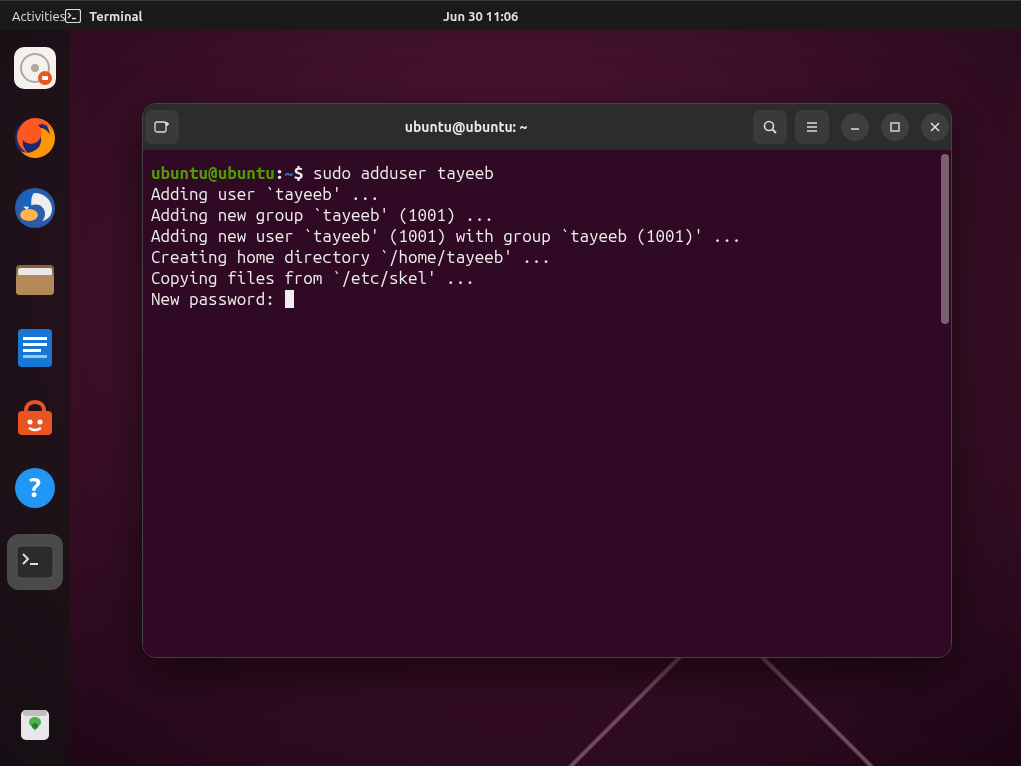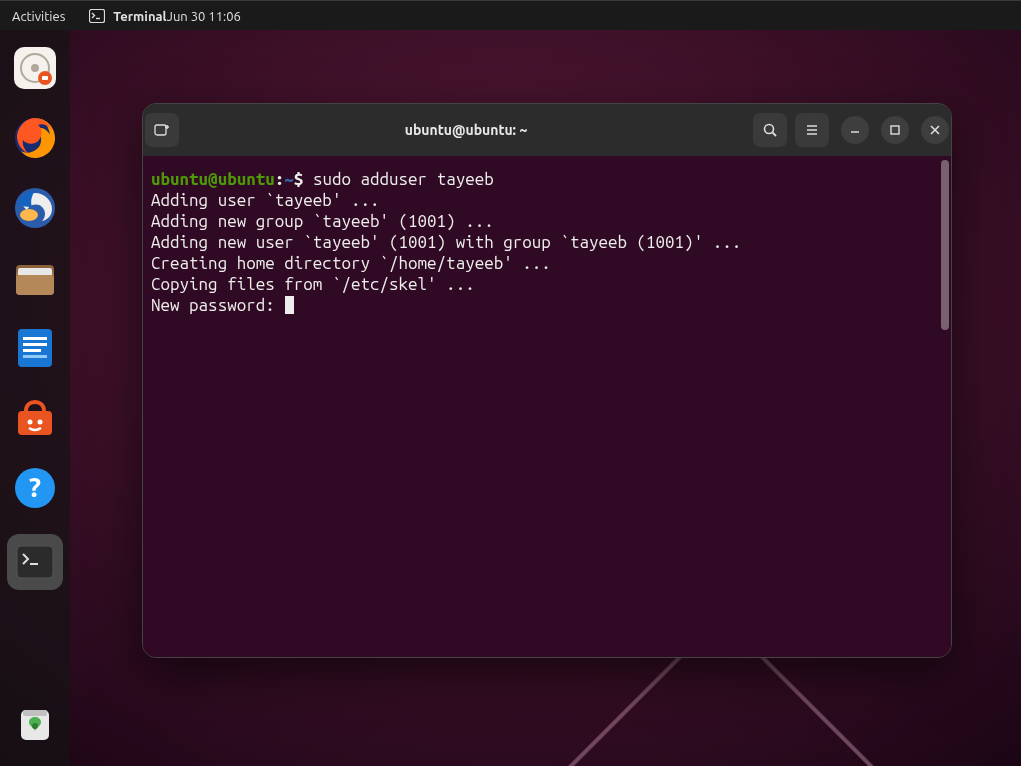--- a/index.html
+++ b/index.html
@@ -33,23 +33,23 @@
   z-index: 2;
   height: 30px;
   background: #1a1a1a;
   border-top: 1px solid #3a3a3a;
   display: flex;
   align-items: center;
   color: #e0e0e0;
   font-size: 13px;
   padding: 0 12px;
 }
-.topbar-left { display: flex; align-items: flex-end; gap: 24px; }
+.topbar-left { display: flex; align-items: flex-end; }
 .topbar-app { display: flex; align-items: center; gap: 8px; font-weight: bold; }
-.topbar-center { flex: 1; display: flex; justify-content: flex-start; padding-right: 190px; }
+.topbar-center { flex: 1; display: flex; justify-content: center; padding-right: 190px; font-weight: bold; }
 .dock {
   position: absolute;
   left: 0;
   top: 30px;
   bottom: 0;
   width: 70px;
   background: rgba(20, 20, 20, 0.65);
   z-index: 2;
   display: flex;
   flex-direction: column;
@@ -77,21 +77,21 @@
   background: #1e1e1e;
   border-radius: 14px;
   box-shadow: 0 15px 50px rgba(0,0,0,0.6);
   z-index: 3;
   display: flex;
   flex-direction: column;
   overflow: hidden;
   border: 1px solid #444;
 }
 .titlebar {
-  height: 52px;
+  height: 46px;
   background: #2c2c2c;
   display: flex;
   align-items: center;
   padding: 0 2px;
   gap: 8px;
   border-top-left-radius: 14px;
   border-top-right-radius: 14px;
 }
 .tb-btn {
   width: 34px;

